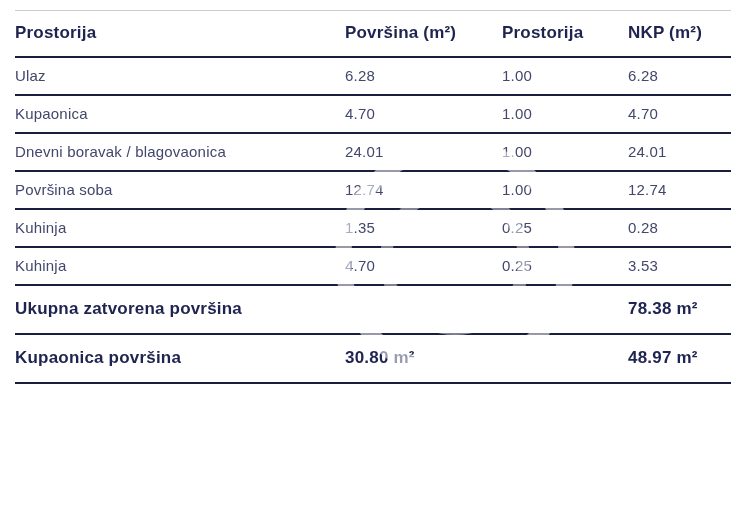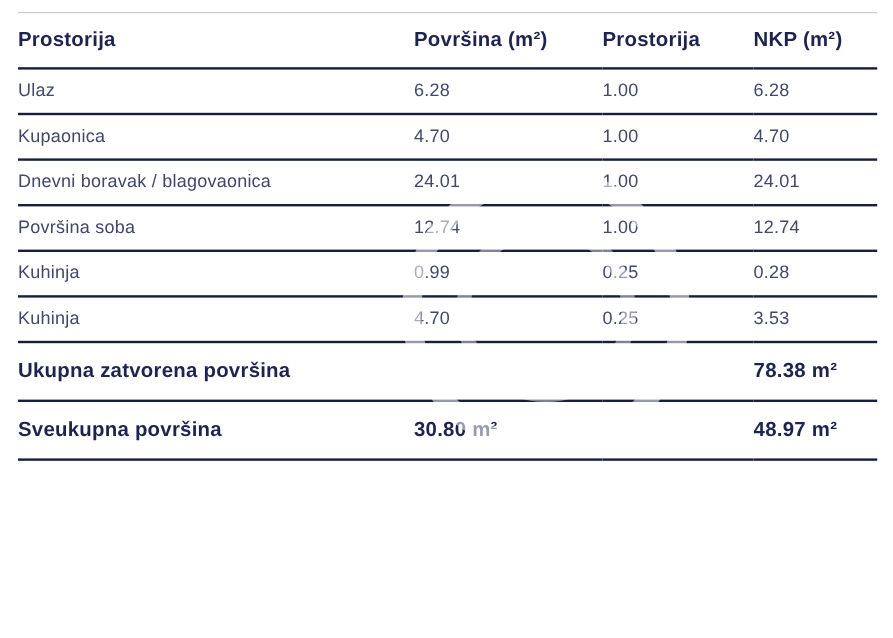--- a/index.html
+++ b/index.html
@@ -119,38 +119,38 @@
         <td>24.01</td>
       </tr>
       <tr class="data-row">
         <td>Površina soba</td>
         <td>12.74</td>
         <td>1.00</td>
         <td>12.74</td>
       </tr>
       <tr class="data-row">
         <td>Kuhinja</td>
-        <td>0.99</td>
+        <td>1.35</td>
         <td>0.25</td>
         <td>0.28</td>
       </tr>
       <tr class="data-row">
         <td>Kuhinja</td>
         <td>4.70</td>
         <td>0.25</td>
         <td>3.53</td>
       </tr>
       <tr class="total-row">
         <td>Ukupna zatvorena površina</td>
         <td></td>
         <td></td>
         <td>78.38 m²</td>
       </tr>
       <tr class="total-row">
-        <td>Sveukupna površina</td>
+        <td>Kupaonica površina</td>
         <td>30.80 m²</td>
         <td></td>
         <td>48.97 m²</td>
       </tr>
     </tbody>
   </table>
 </div>
 
 <div class="watermark outer"></div>
 <div class="watermark inner"></div>

